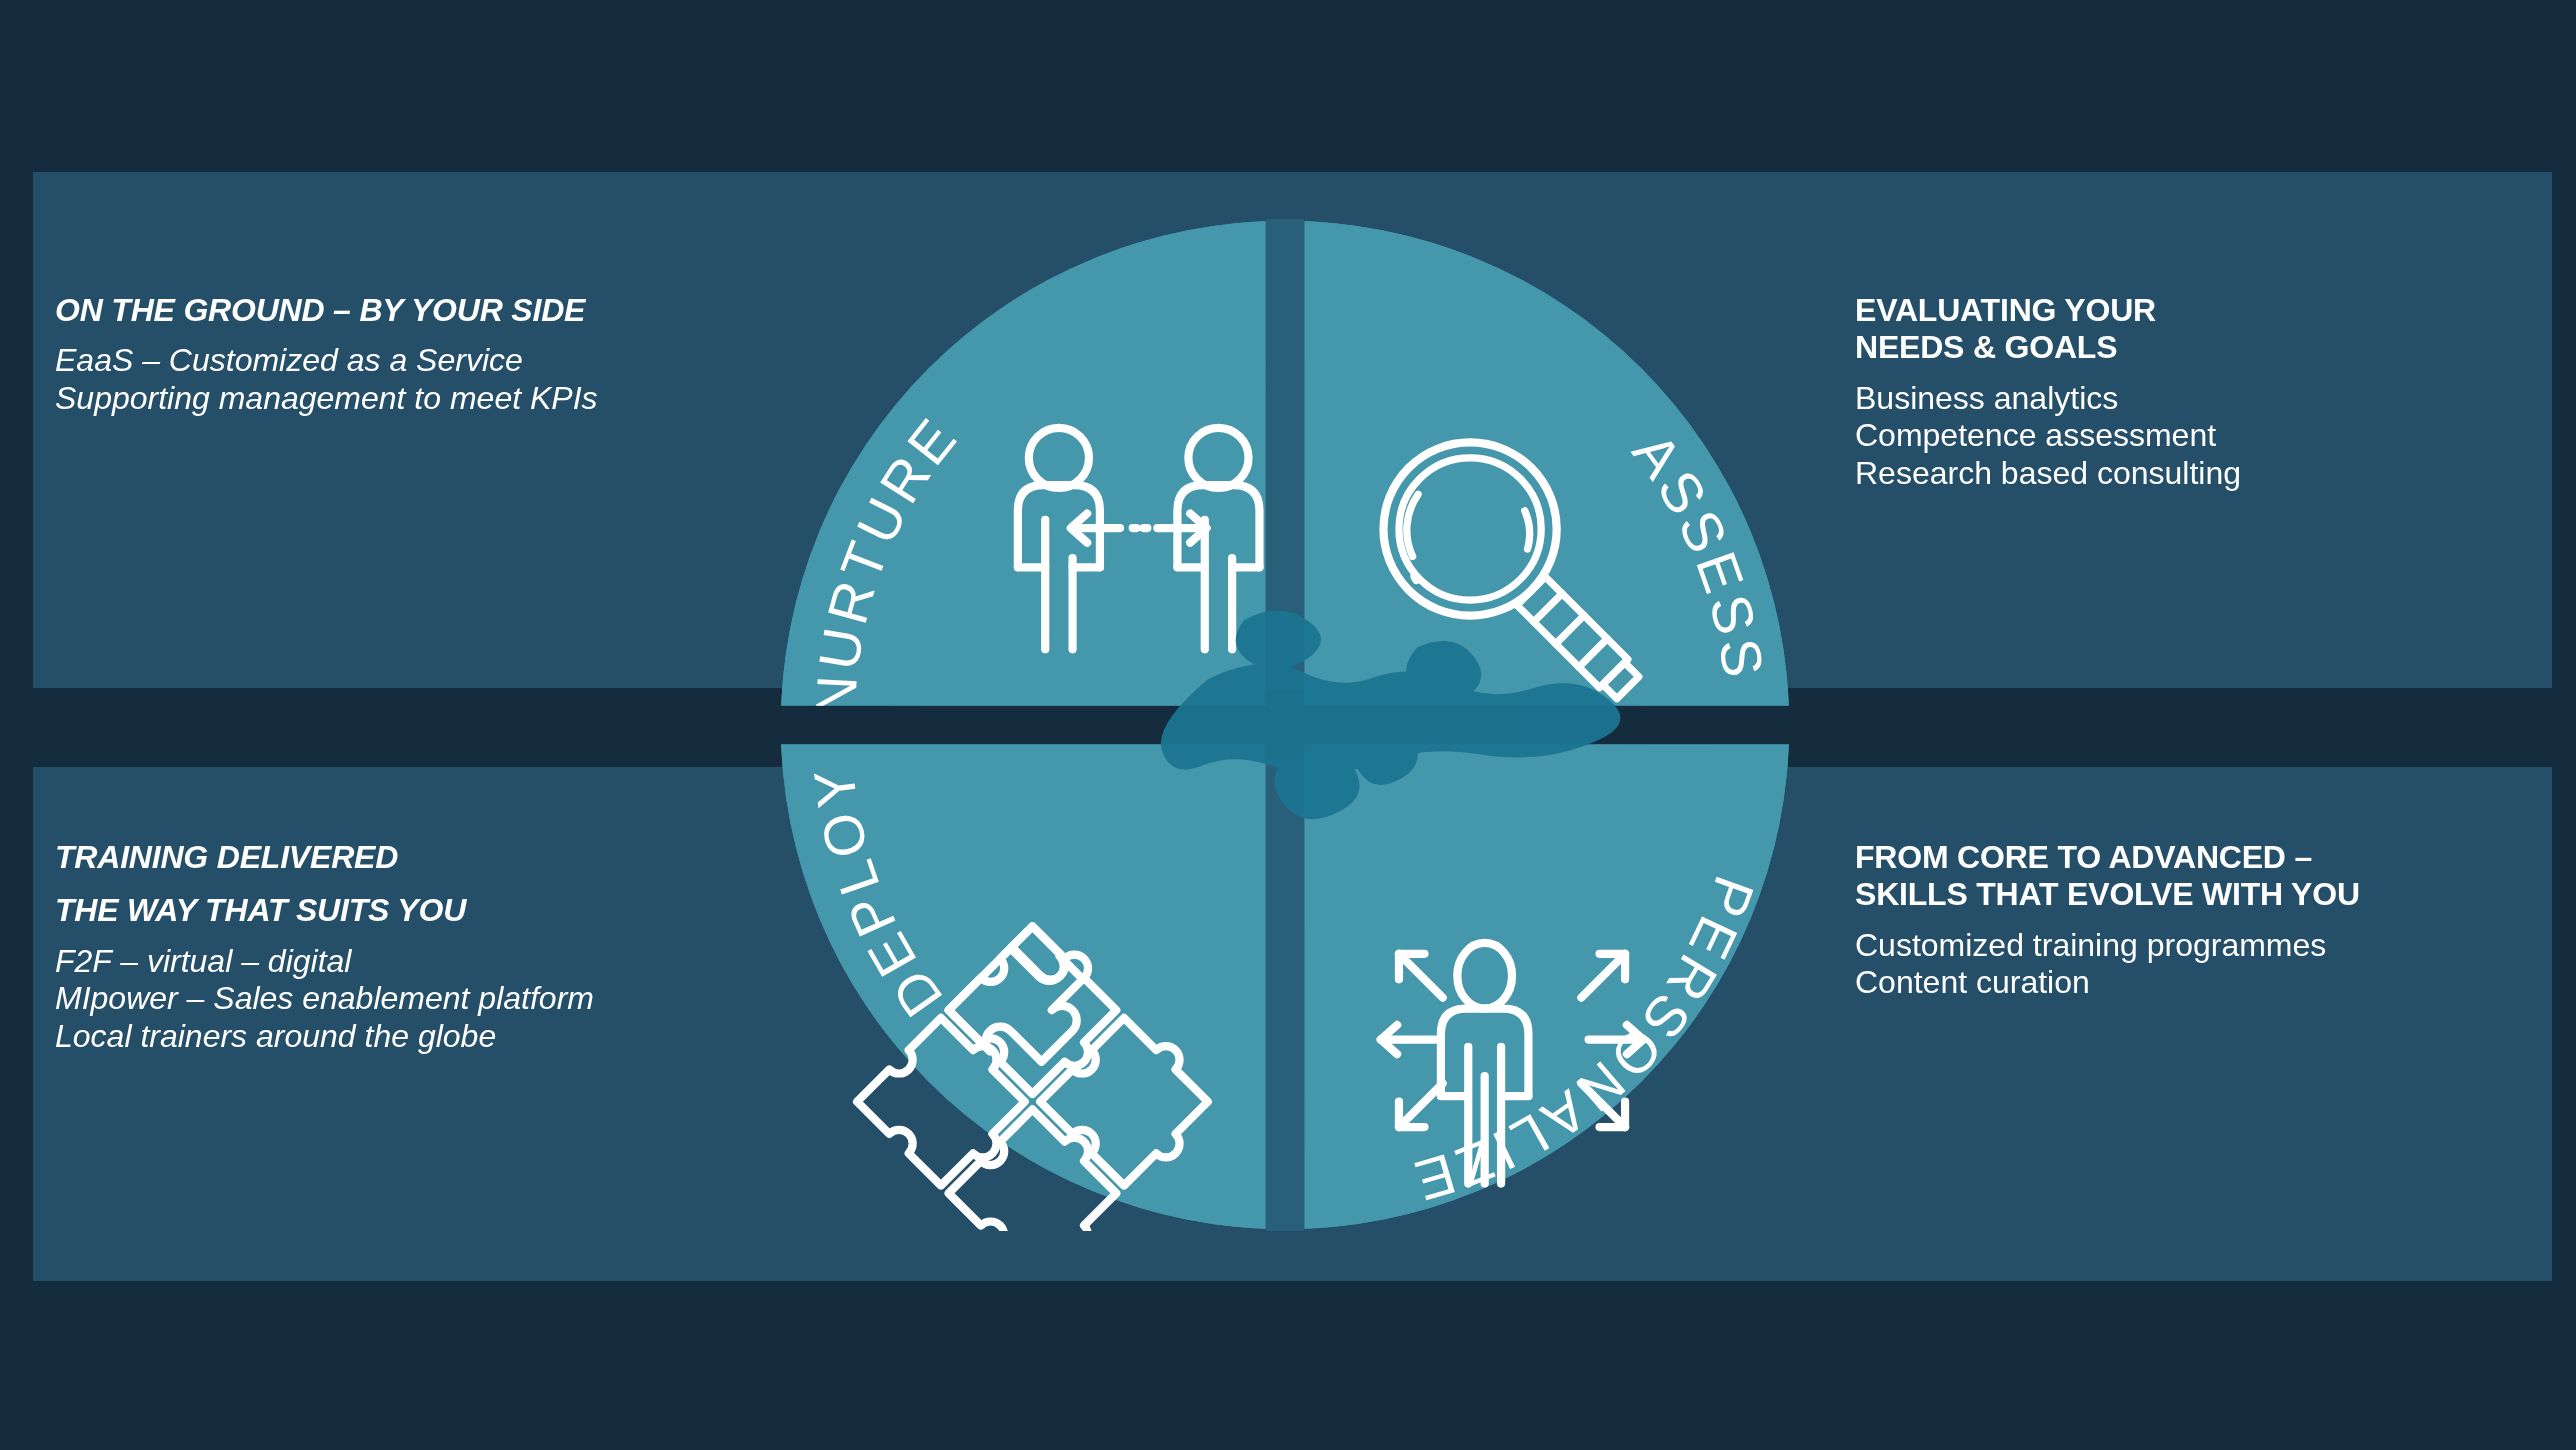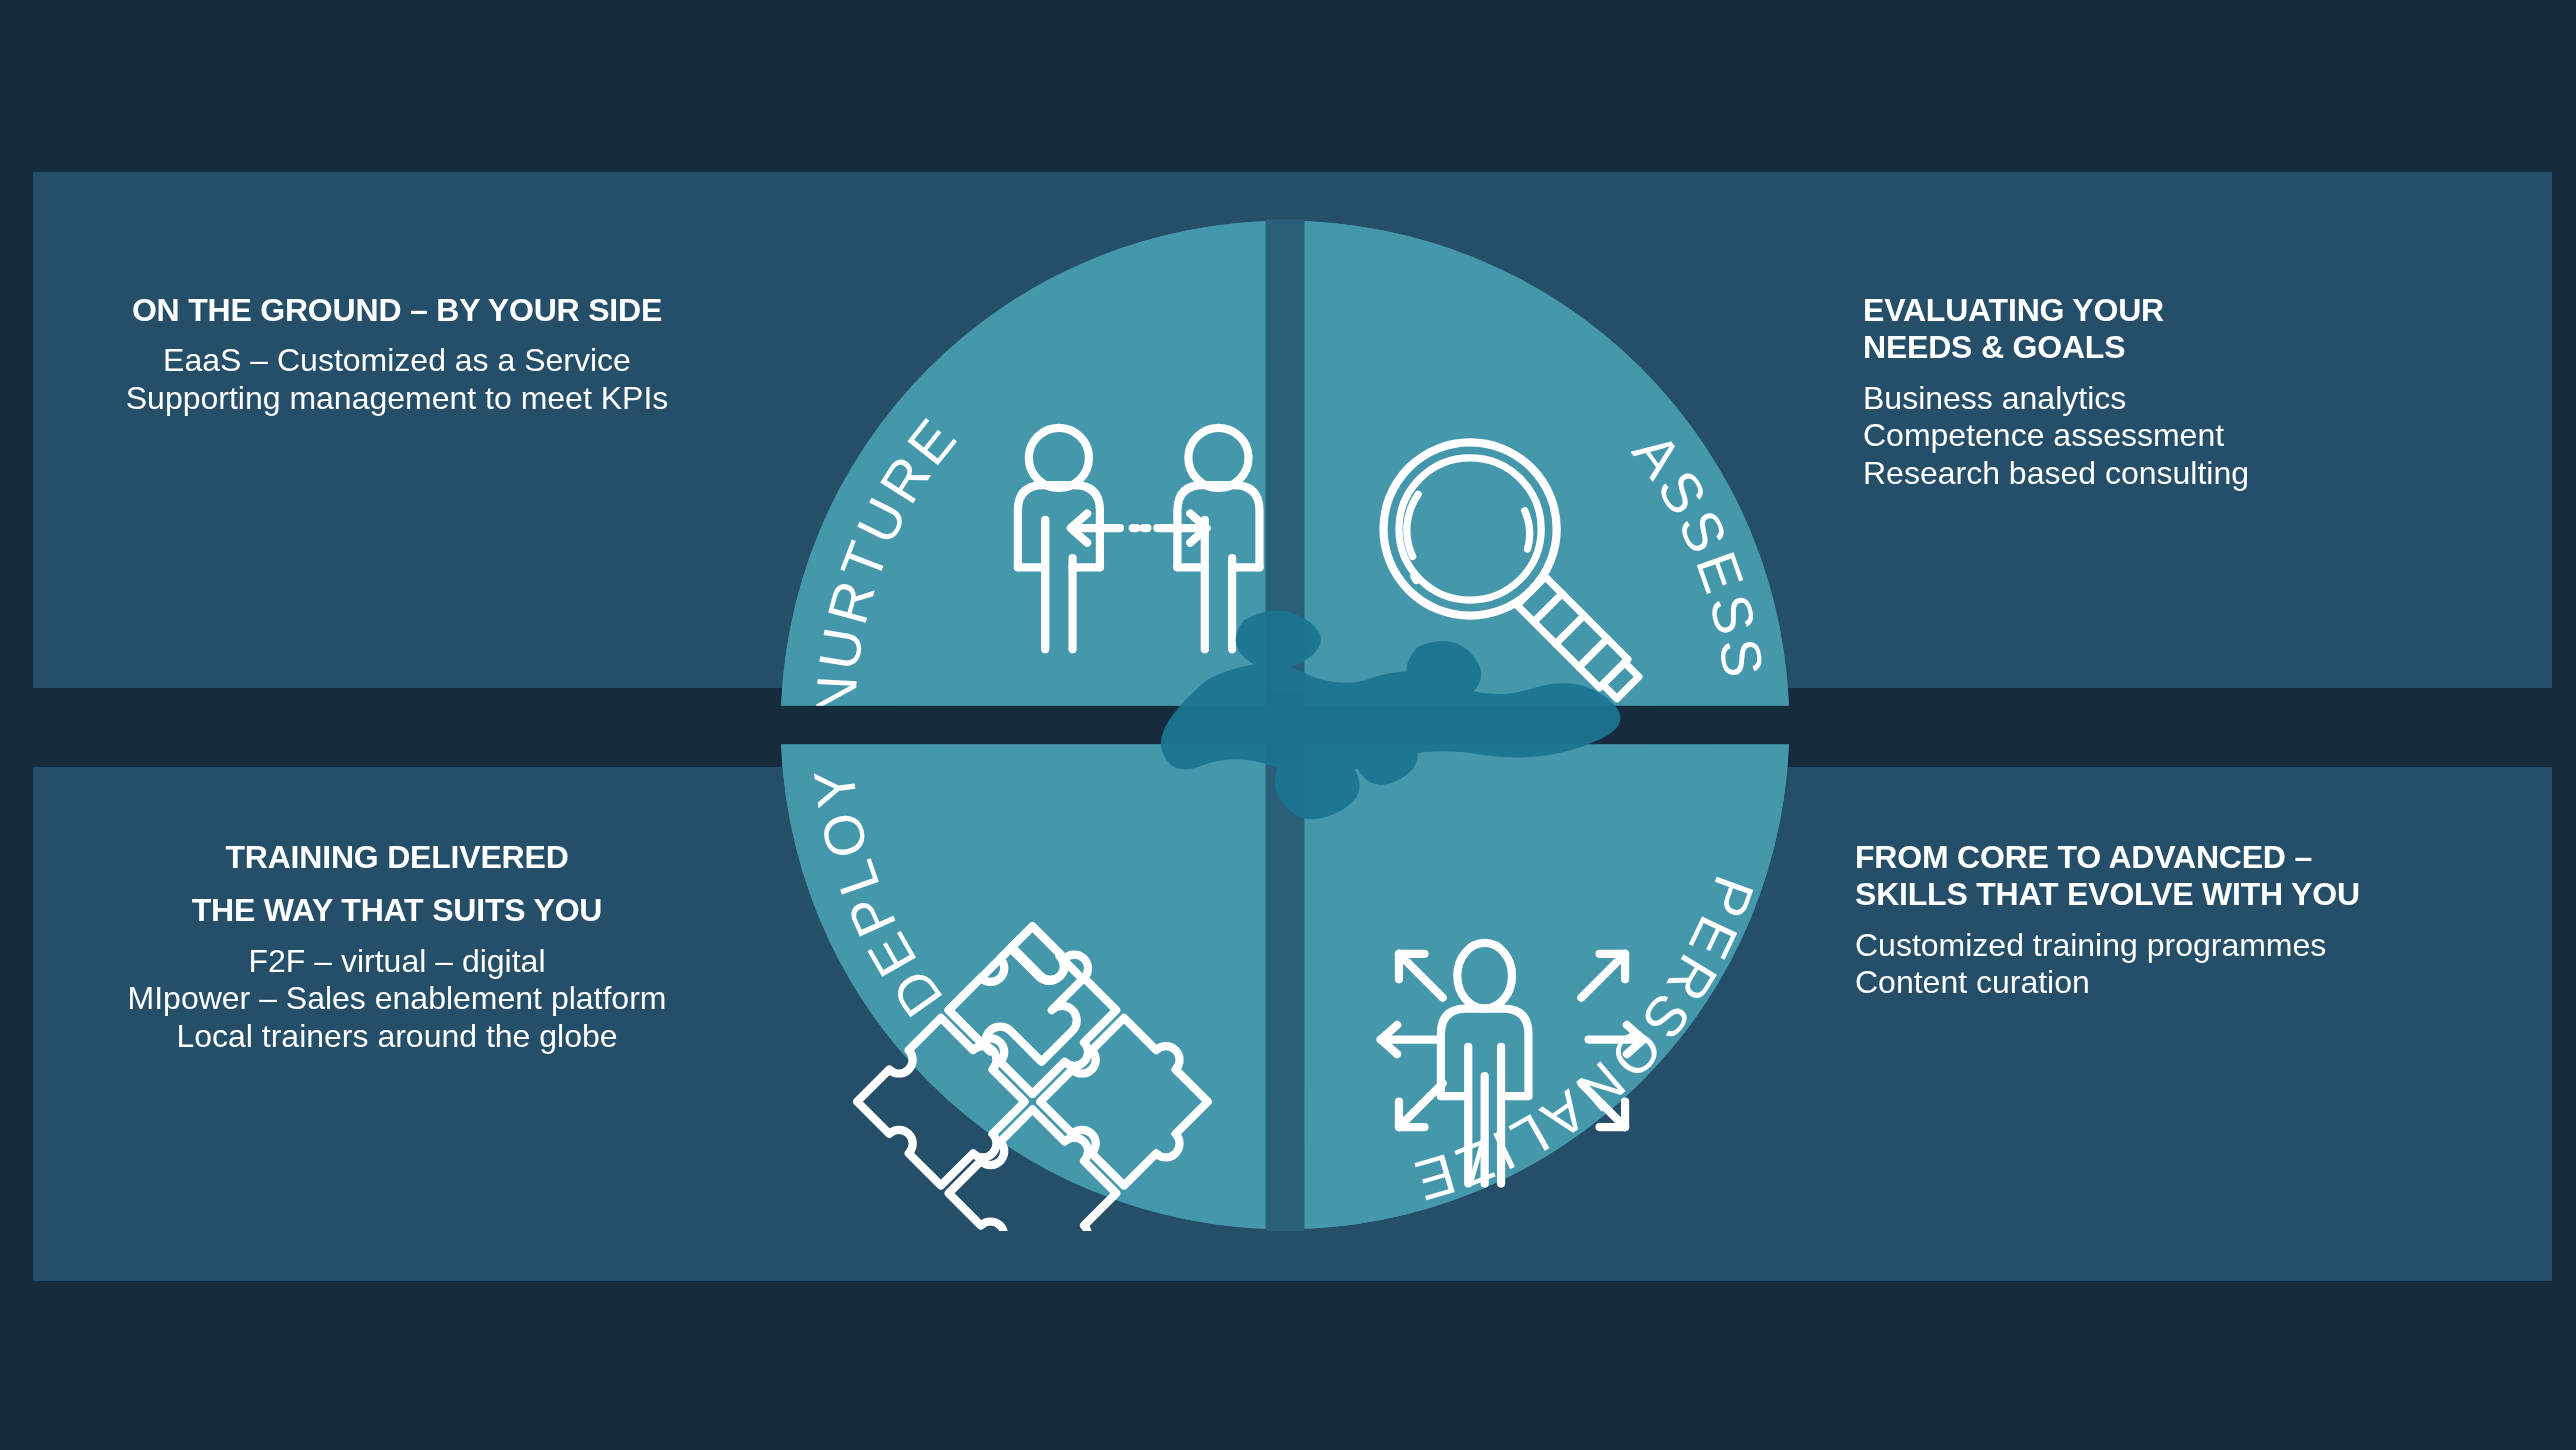--- a/index.html
+++ b/index.html
@@ -31,41 +31,41 @@
     background: #254f69;
   }
   .panel-top    { top: 172px;  height: 516px; }
   .panel-bottom { top: 767px;  height: 514px; }
 
   
   .textblock {
     position: absolute;
     color: #ffffff;
   }
-  .tb-left  { text-align: center; }
+  .tb-left  { text-align: left; font-style: italic; }
   .tb-right { text-align: left;  }
 
   .tb-title {
     font-size: 32px;
     font-weight: bold;
     letter-spacing: -0.2px;
     line-height: 1.17;
     margin: 0 0 12.8px 0;
     white-space: nowrap;
   }
   .tb-line {
     font-size: 32px;
     font-weight: 300;
     line-height: 1.18;
     margin: 0;
     white-space: nowrap;
   }
 
   #tb-nurture     { left: 55px;  top: 292px;  width: 684px; }
-  #tb-assess      { left: 1855px; top: 292px; width: 693px; margin-left: 8px; }
+  #tb-assess      { left: 1855px; top: 292px; width: 693px; }
   #tb-deploy      { left: 55px;  top: 839px;  width: 684px; }
   #tb-personalize { left: 1855px; top: 839px; width: 693px; }
 
   
   #wheel {
     position: absolute;
     left: 779px;
     top: 219px;
     width: 1012px;
     height: 1012px;

